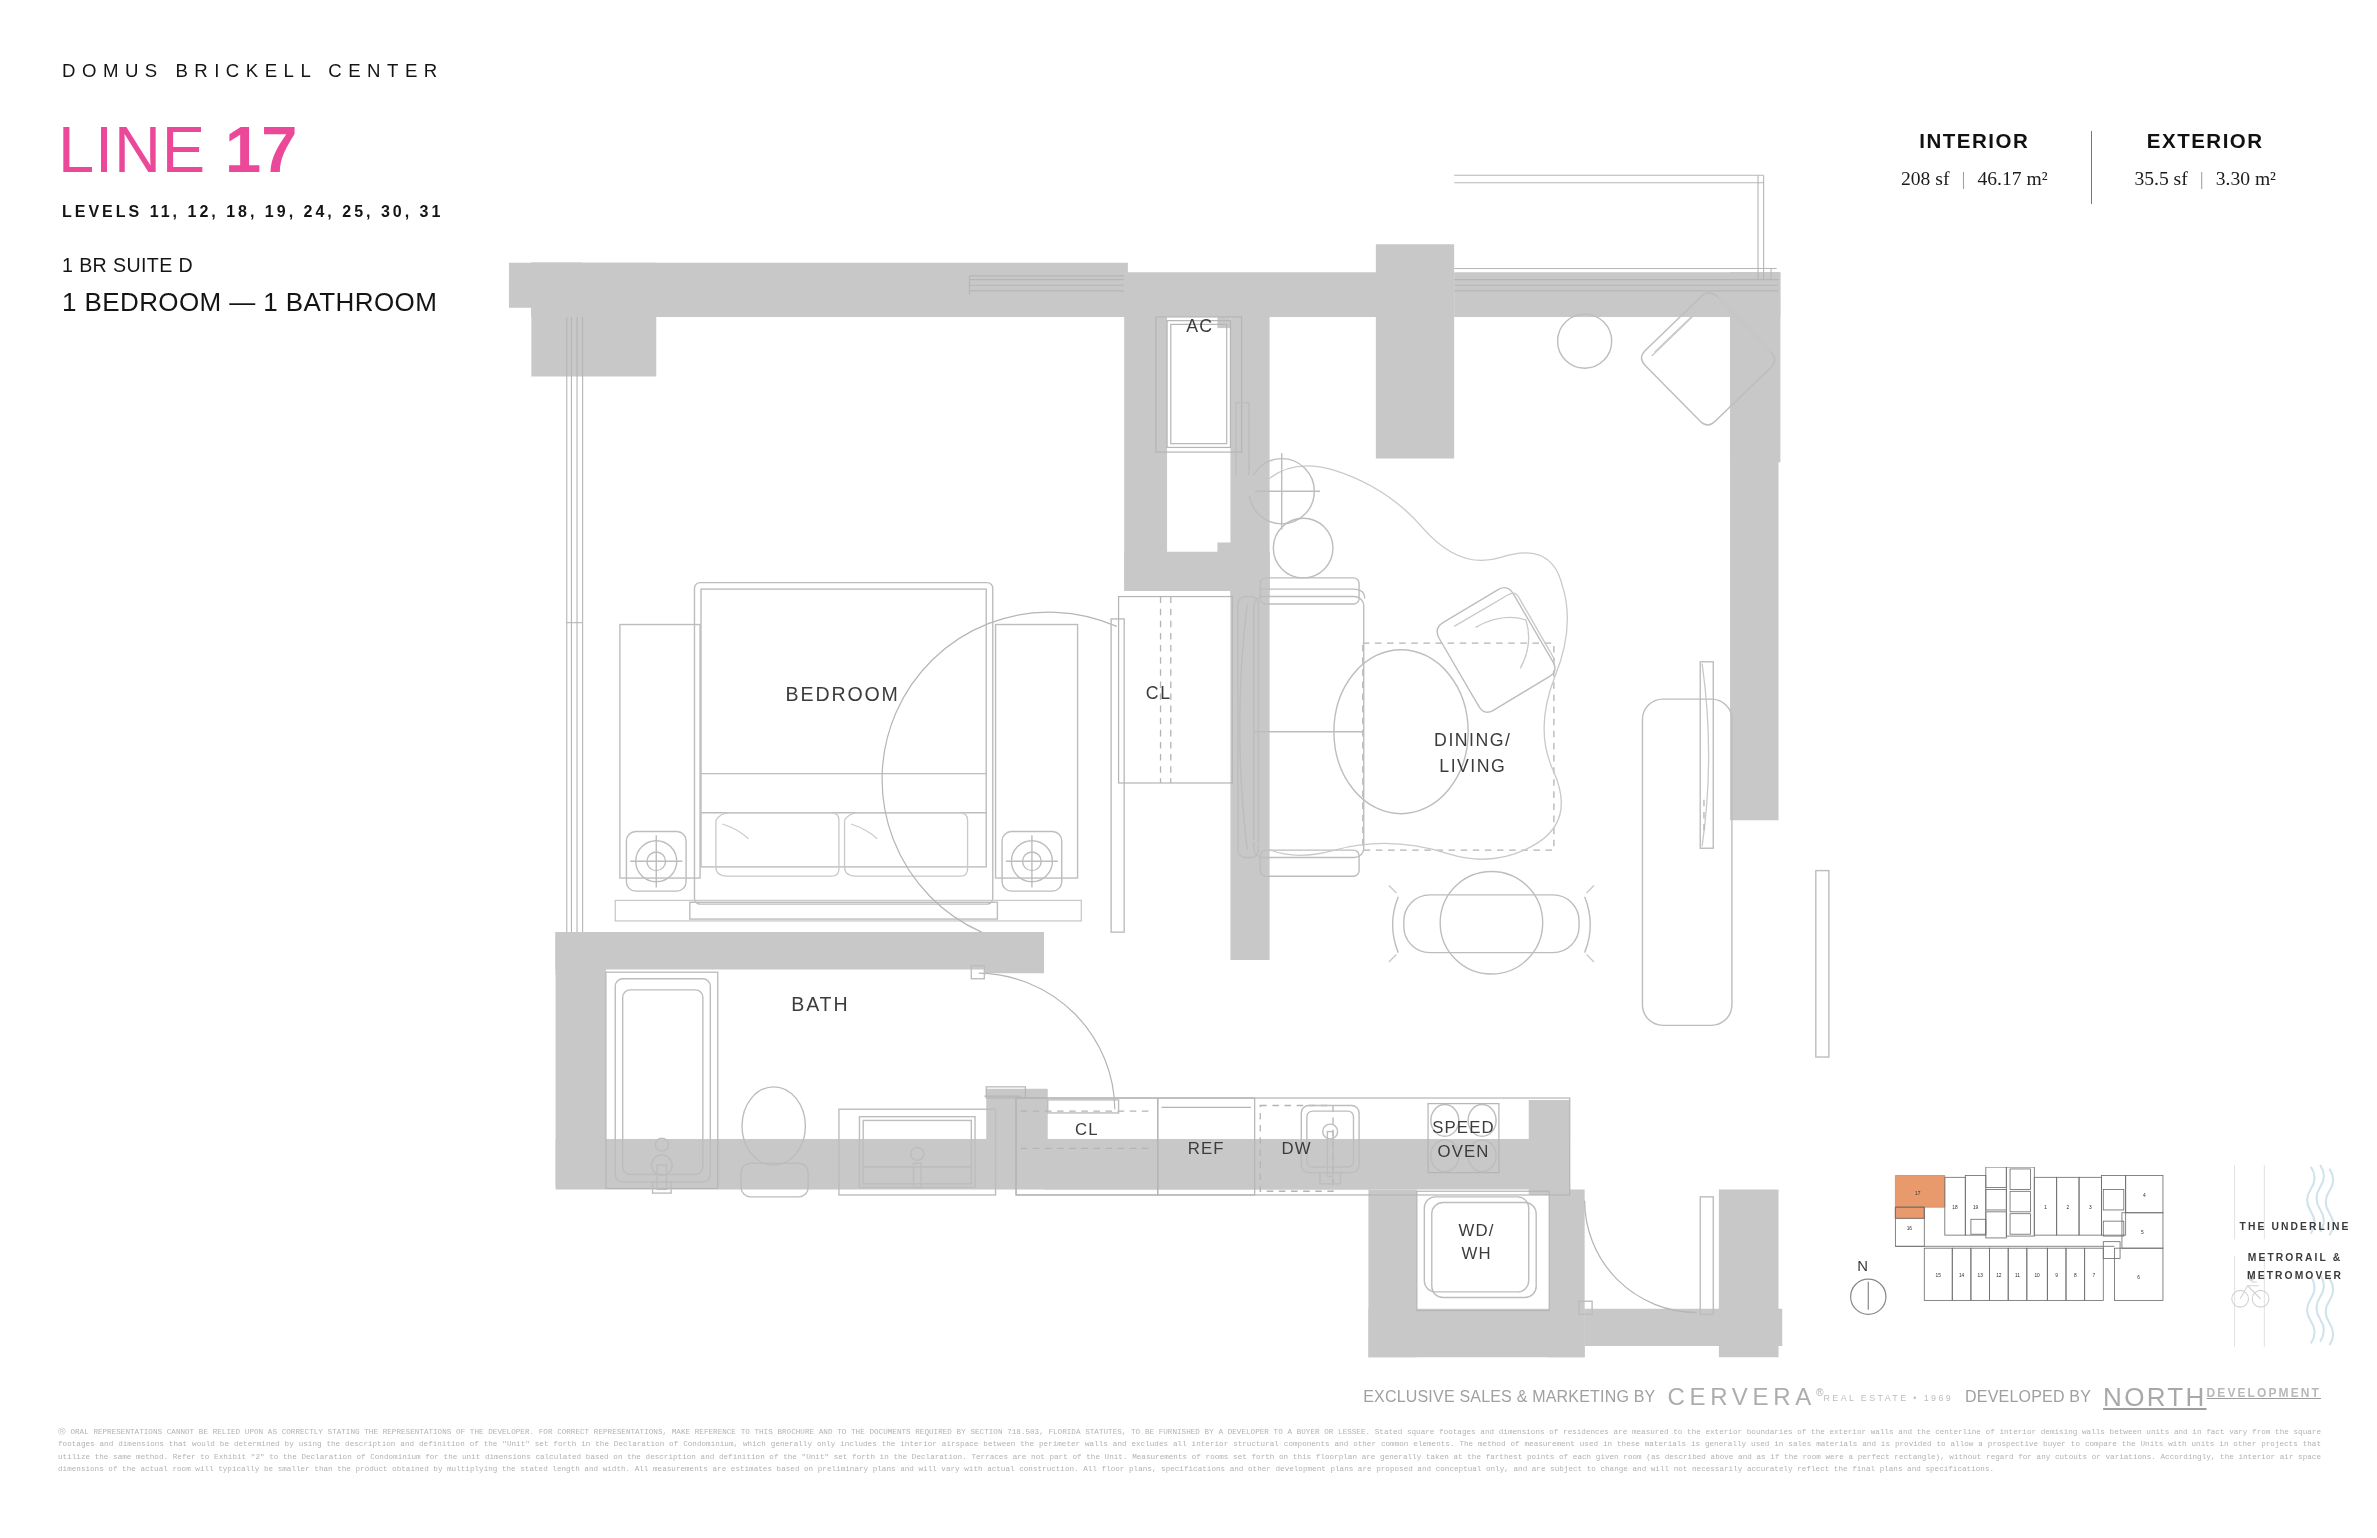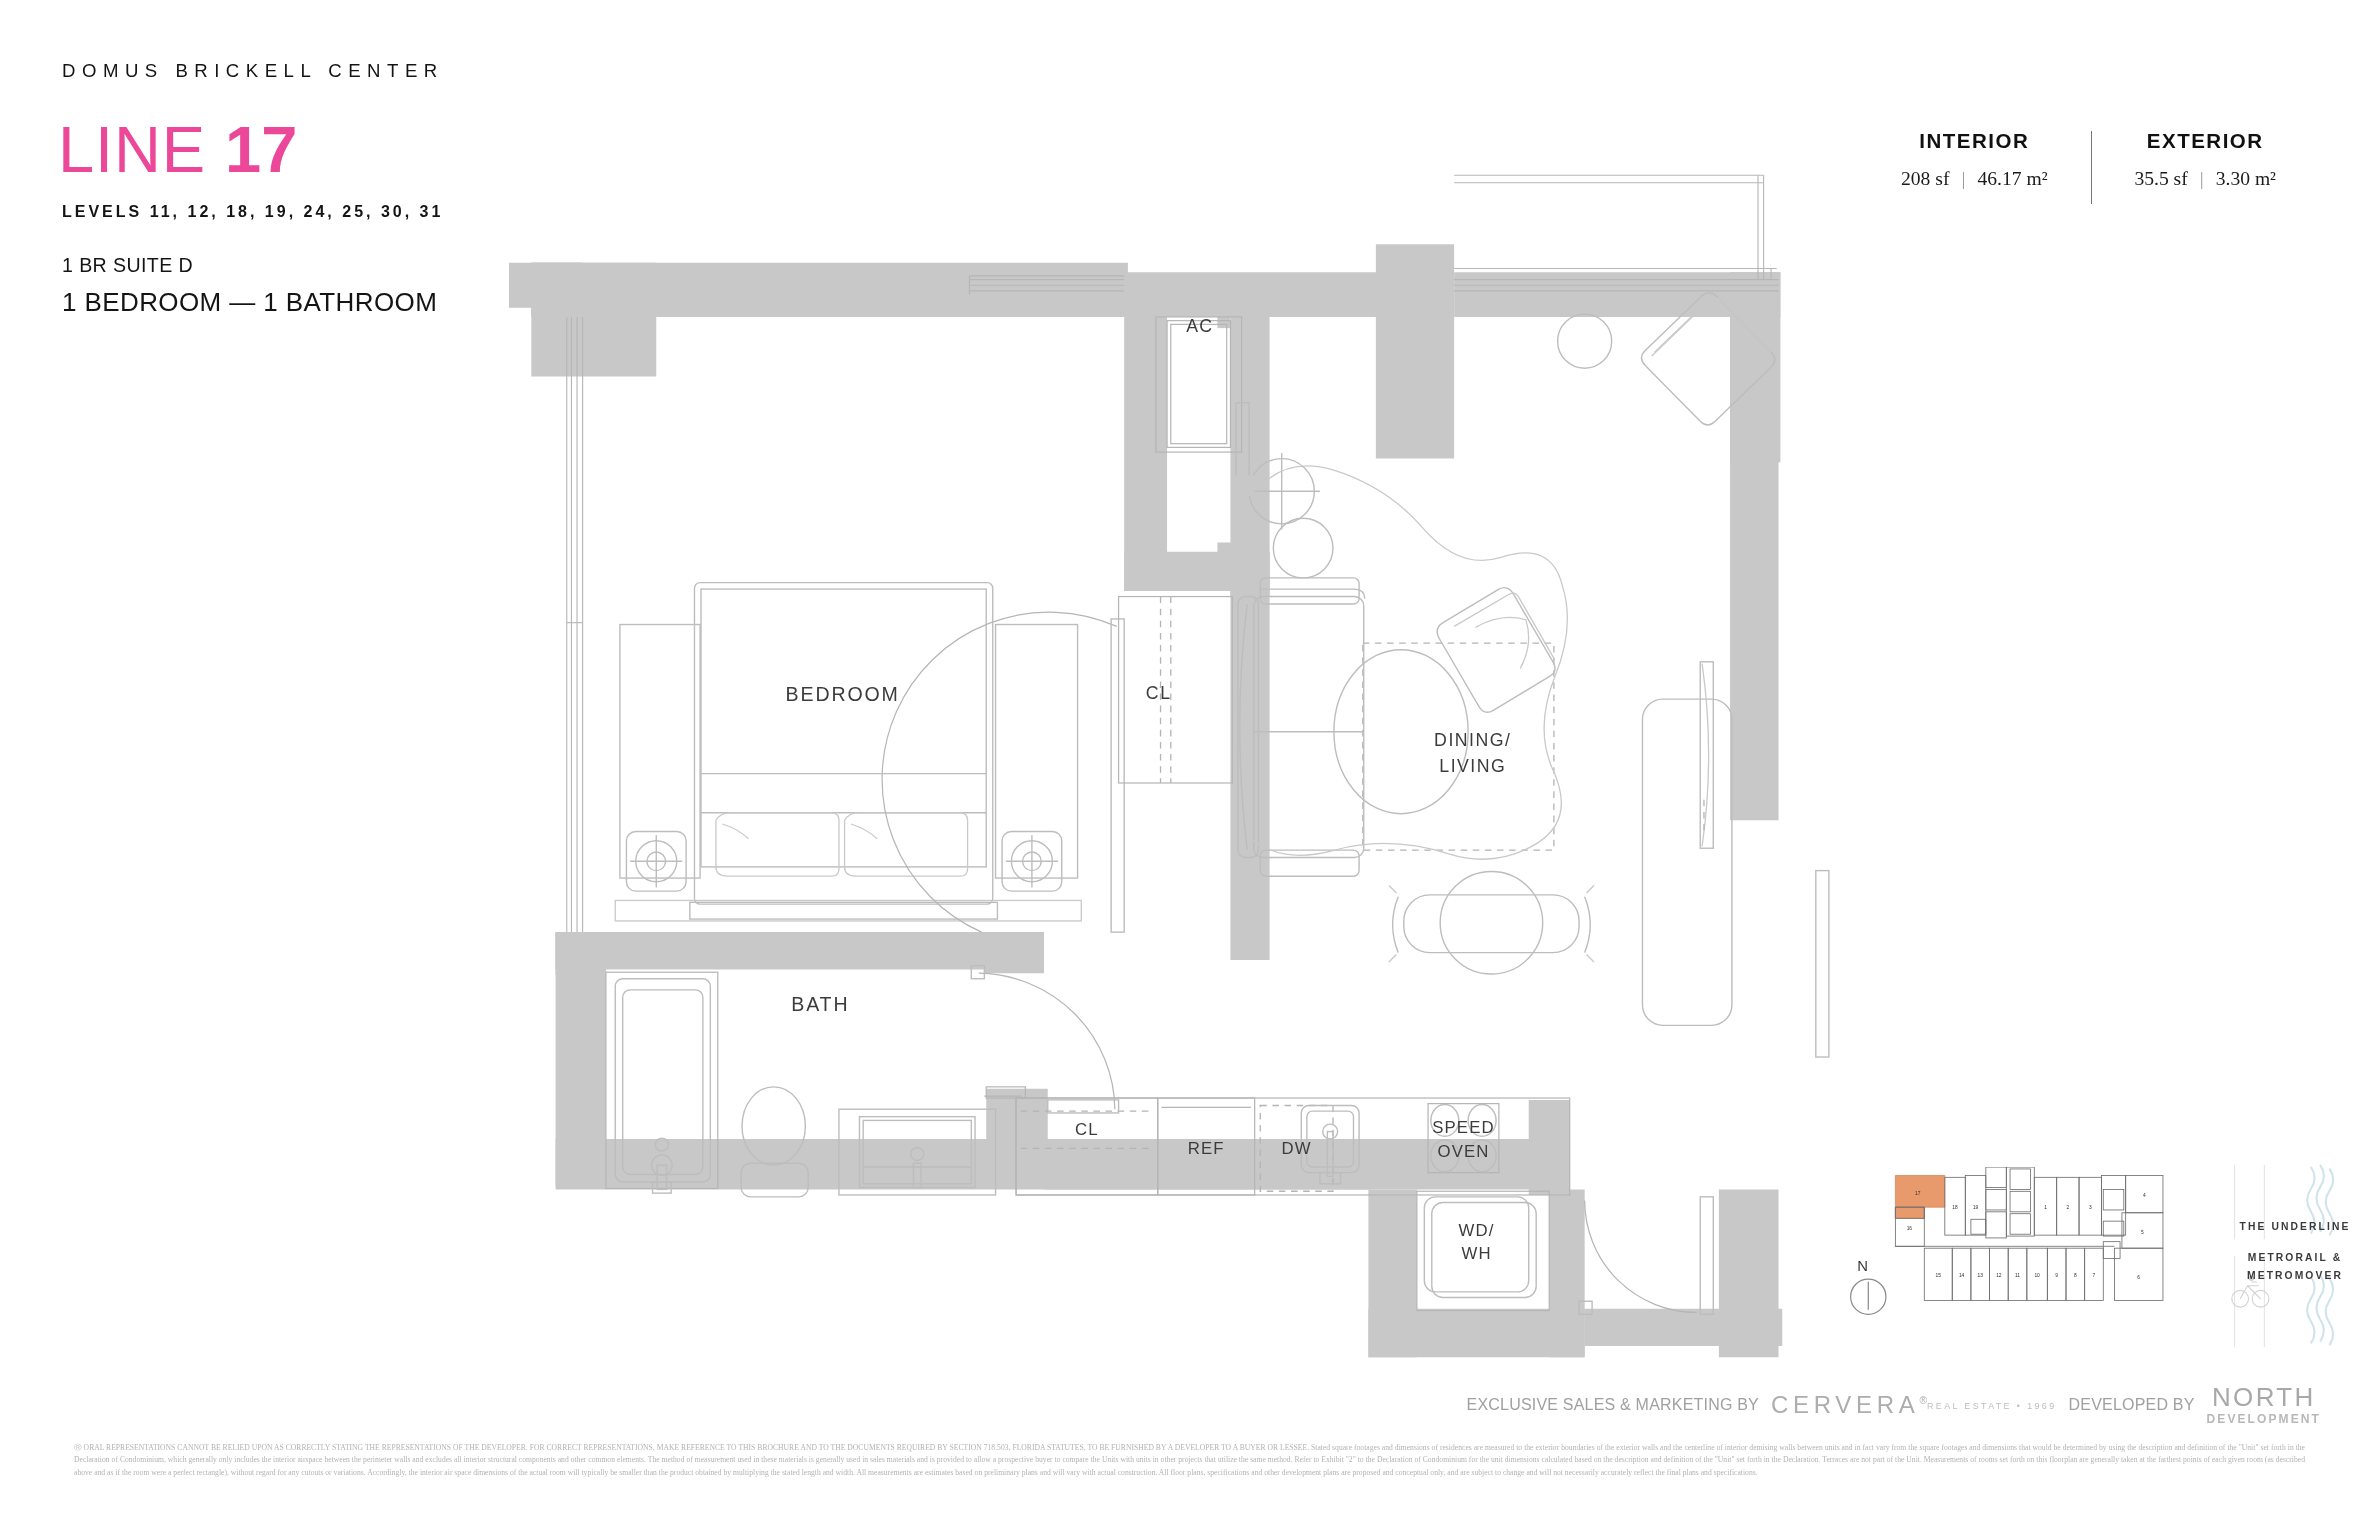--- a/index.html
+++ b/index.html
@@ -84,32 +84,32 @@
   
   #footer-brands{
     position:absolute;right:56px;top:1384px;
     display:flex;align-items:center;gap:12px;color:#9d9d9d;
   }
   .fb-text{font-size:16px;letter-spacing:0.2px;color:#a0a0a0;white-space:nowrap;}
   .cervera-logo{display:flex;flex-direction:row;align-items:center;line-height:1;}
   .cervera-main{font-size:24px;letter-spacing:4.7px;color:#adadad;font-weight:400;position:relative;}
   .cervera-main .reg{font-size:10.3px;vertical-align:super;letter-spacing:0;}
   .cervera-sub{font-size:8.9px;letter-spacing:2.4px;color:#bdbdbd;margin-top:3.7px;}
-  .north-logo{display:flex;flex-direction:column;align-items:center;line-height:1;}
+  .north-logo{display:flex;flex-direction:row;align-items:flex-start;line-height:1;text-decoration:underline;}
   .north-main{font-size:26px;letter-spacing:2.3px;color:#a8a8a8;font-weight:400;}
   .north-sub{font-size:12px;letter-spacing:2.1px;color:#b8b8b8;margin-top:3px;font-weight:700;}
 
   
   #disclaimer{
     position:absolute;left:58px;top:1426px;width:2263px;
     font-family:"Liberation Serif", serif;
     font-size:7.6px;line-height:1.62;color:#b2b2b2;
     text-align:justify;letter-spacing:0.02px;
   }
-  #disclaimer p{margin:16px;}
+  #disclaimer p{margin:0;font-family:Liberation Mono, monospace;}
 </style>
 </head>
 <body>
 
 <div class="page">
 
   <div id="brand-name">DOMUS BRICKELL CENTER</div>
 
   <div id="line-title">
     <span>LINE</span>

